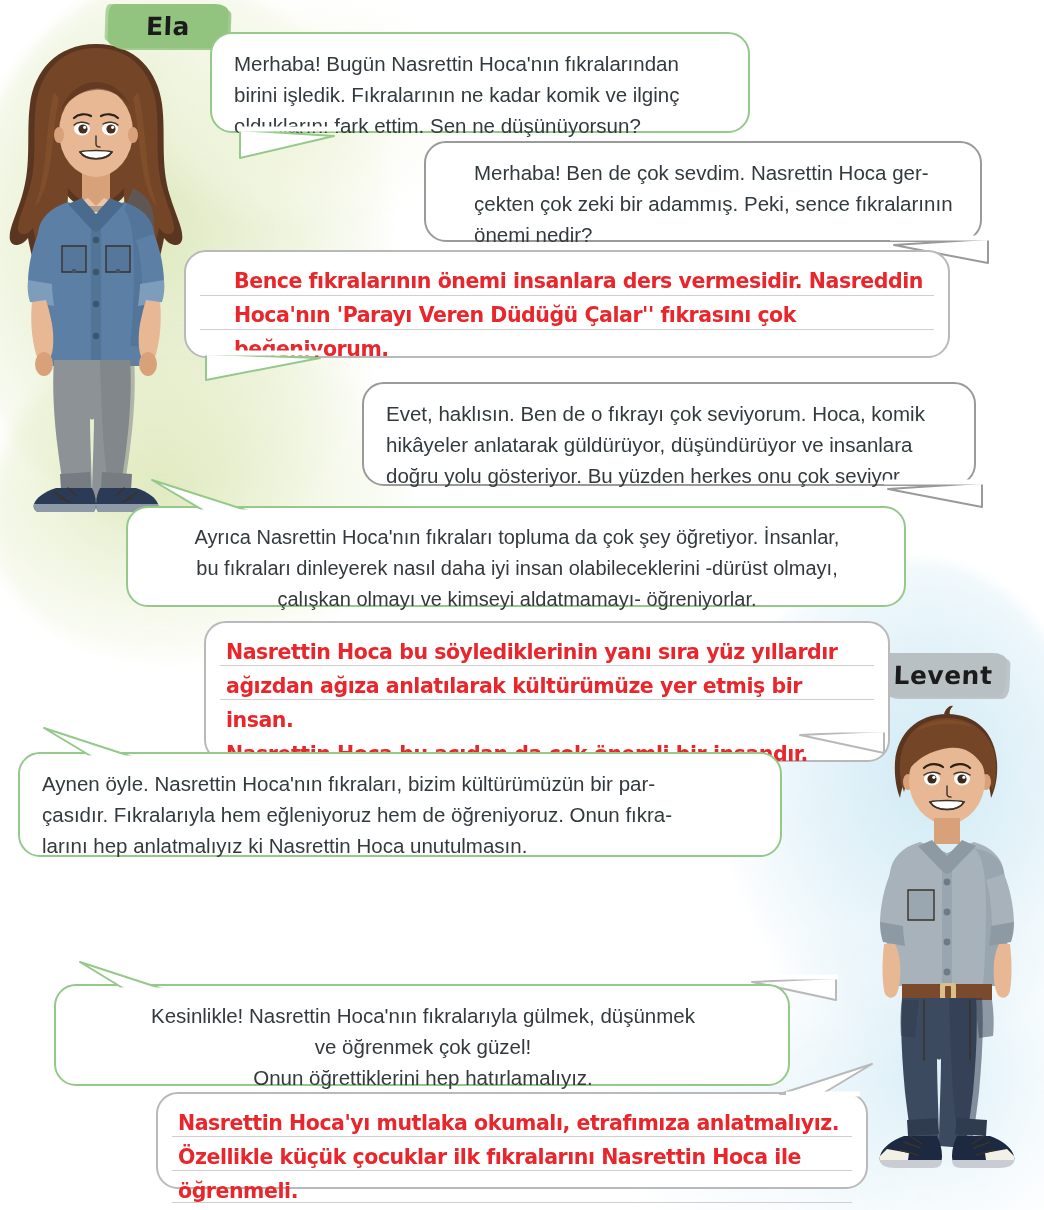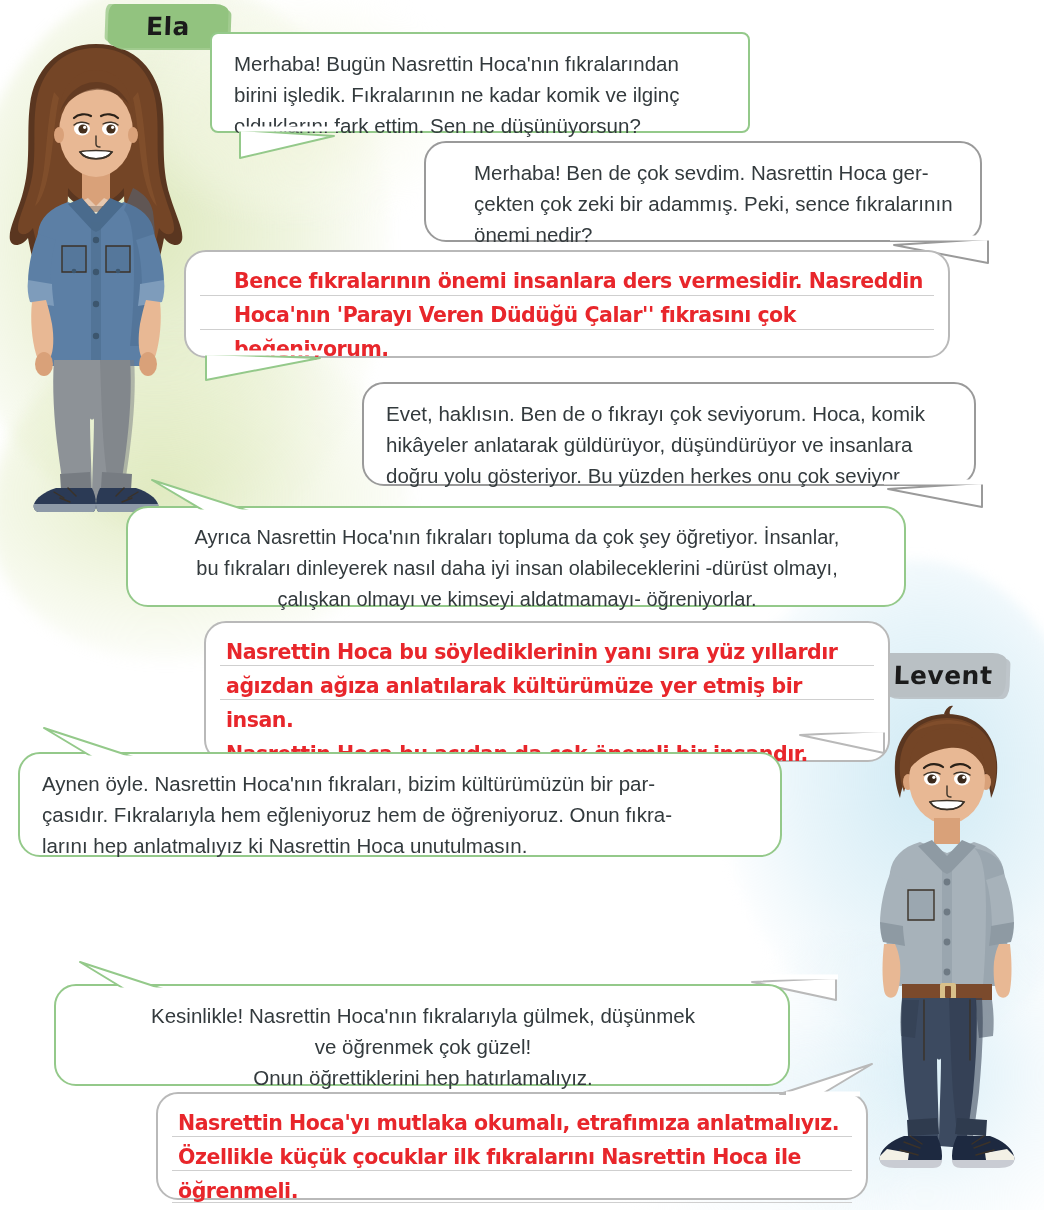--- a/index.html
+++ b/index.html
@@ -321,21 +321,21 @@
 
   <div class="nametag" id="tag-ela">
     <span class="brush"></span>
     <span class="brushlabel">Ela</span>
   </div>
   <div class="nametag" id="tag-levent">
     <span class="brush"></span>
     <span class="brushlabel">Levent</span>
   </div>
 
-  <div class="bubble" style="left:210px;top:32px;width:540px;height:101px;border-radius:8px;">
+  <div class="bubble" style="left:210px;top:32px;width:540px;height:101px;">
     <p>Merhaba! Bugün Nasrettin Hoca'nın fıkralarından
 birini işledik. Fıkralarının ne kadar komik ve ilginç
 olduklarını fark ettim. Sen ne düşünüyorsun?</p>
   </div>
   <div class="tail" style="left:234px;top:128px;">
     <svg width="110" height="42" viewBox="0 0 110 42">
       <path d="M6 2 L6 30 L100 8 Z" fill="#fff" stroke="#94c98a" stroke-width="2" stroke-linejoin="round"></path>
       <path d="M4 1 L104 1" stroke="#fff" stroke-width="5"></path>
     </svg>
   </div>
@@ -431,21 +431,21 @@
 ve öğrenmek çok güzel!
 Onun öğrettiklerini hep hatırlamalıyız.</p>
   </div>
   <div class="tail" style="left:76px;top:960px;">
     <svg width="110" height="32" viewBox="0 0 110 32">
       <path d="M4 2 L50 30 L90 30 Z" fill="#fff" stroke="#94c98a" stroke-width="2" stroke-linejoin="round"></path>
       <path d="M24 30 L96 30" stroke="#fff" stroke-width="5"></path>
     </svg>
   </div>
 
-  <div class="bubble redtext" style="left:156px;top:1092px;width:712px;height:108px;">
+  <div class="bubble redtext" style="left:156px;top:1092px;width:712px;height:97px;">
     <div class="ruled">
       <span style="top:42px"></span>
         <span style="top:76px"></span>
         <span style="top:108px"></span>
     </div>
     <p style="position:relative">Nasrettin Hoca'yı mutlaka okumalı, etrafımıza anlatmalıyız.
 Özellikle küçük çocuklar ilk fıkralarını Nasrettin Hoca ile
 öğrenmeli.</p>
   </div>
   <div class="tail" style="left:772px;top:1062px;">

